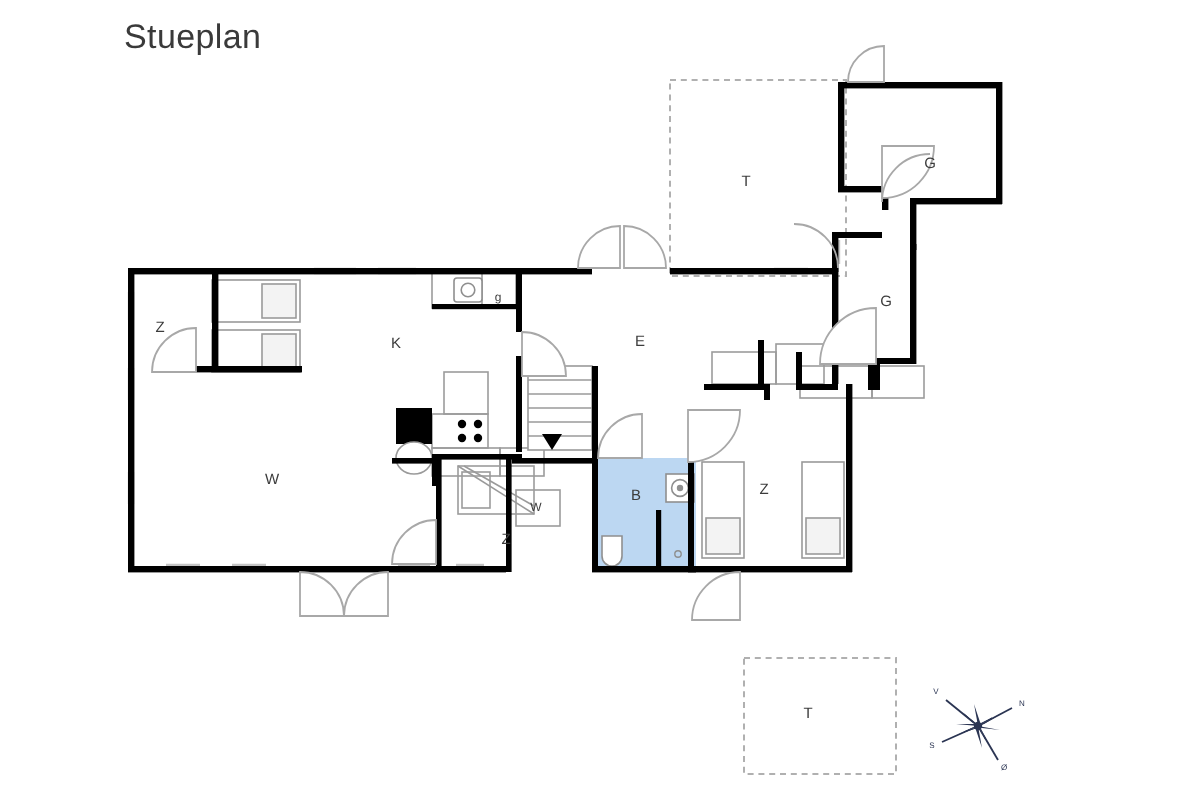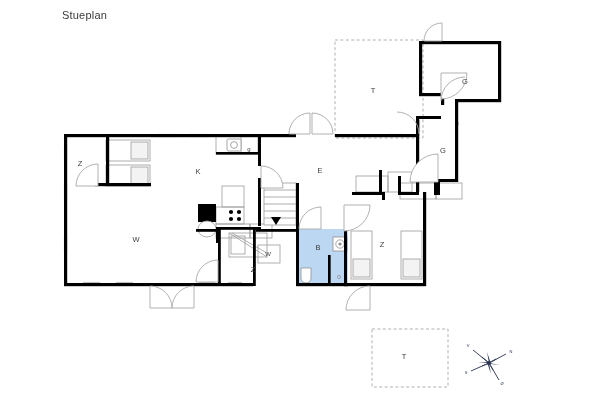--- a/index.html
+++ b/index.html
@@ -6,21 +6,21 @@
   body{
     width:600px;height:400px;
     background:#ffffff;
     font-family:"Liberation Sans", sans-serif;
     overflow:hidden;
     position:relative;
   }
   #plan-title{
     position:absolute;
     left:62px; top:9px;
-    font-size:11px;
+    font-size:17px;
     color:#3a3a3a;
     letter-spacing:.2px;
   }
   #floorplan-canvas{
     position:absolute;
     left:0; top:0;
     width:600px; height:400px;
   }
   .room-label{
     font-size:7.5px;

